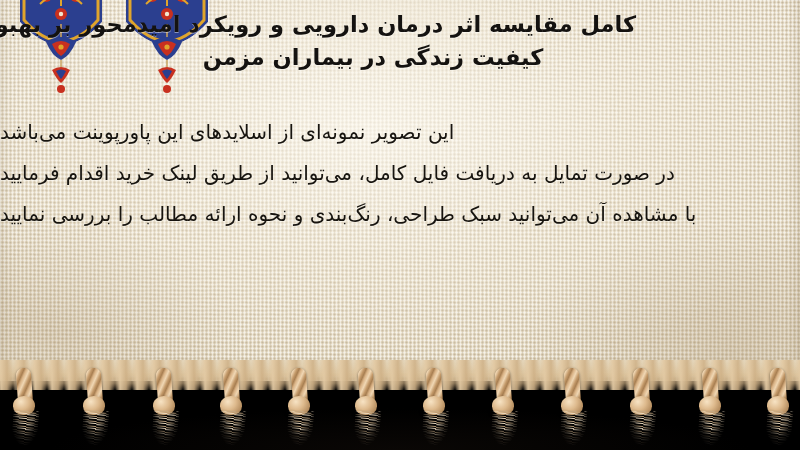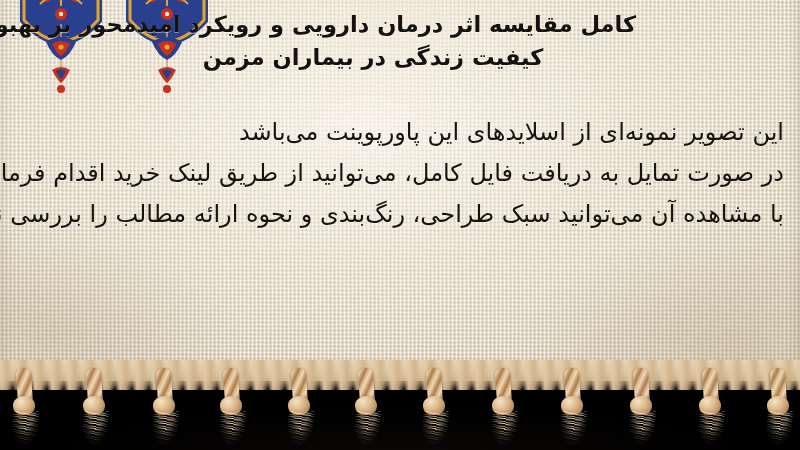--- a/index.html
+++ b/index.html
@@ -157,24 +157,24 @@
     white-space: nowrap;
   }
   .title-block .tl-1 { padding-right: 150px; }
   .title-block .tl-2 { padding-right: 40px; }
 
   .body-block {
     position: absolute;
     top: 112px;
     left: 0;
     right: 16px;
-    text-align: right;
+    text-align: left;
     color: #17140f;
     font-weight: 400;
-    font-size: 24px;
+    font-size: 20px;
     line-height: 41px;
     text-shadow: 0 1px 0 rgba(255,253,246,0.40);
   }
   .body-block .bl {
     display: block;
     white-space: nowrap;
   }
 </style>
 </head>
 <body>

